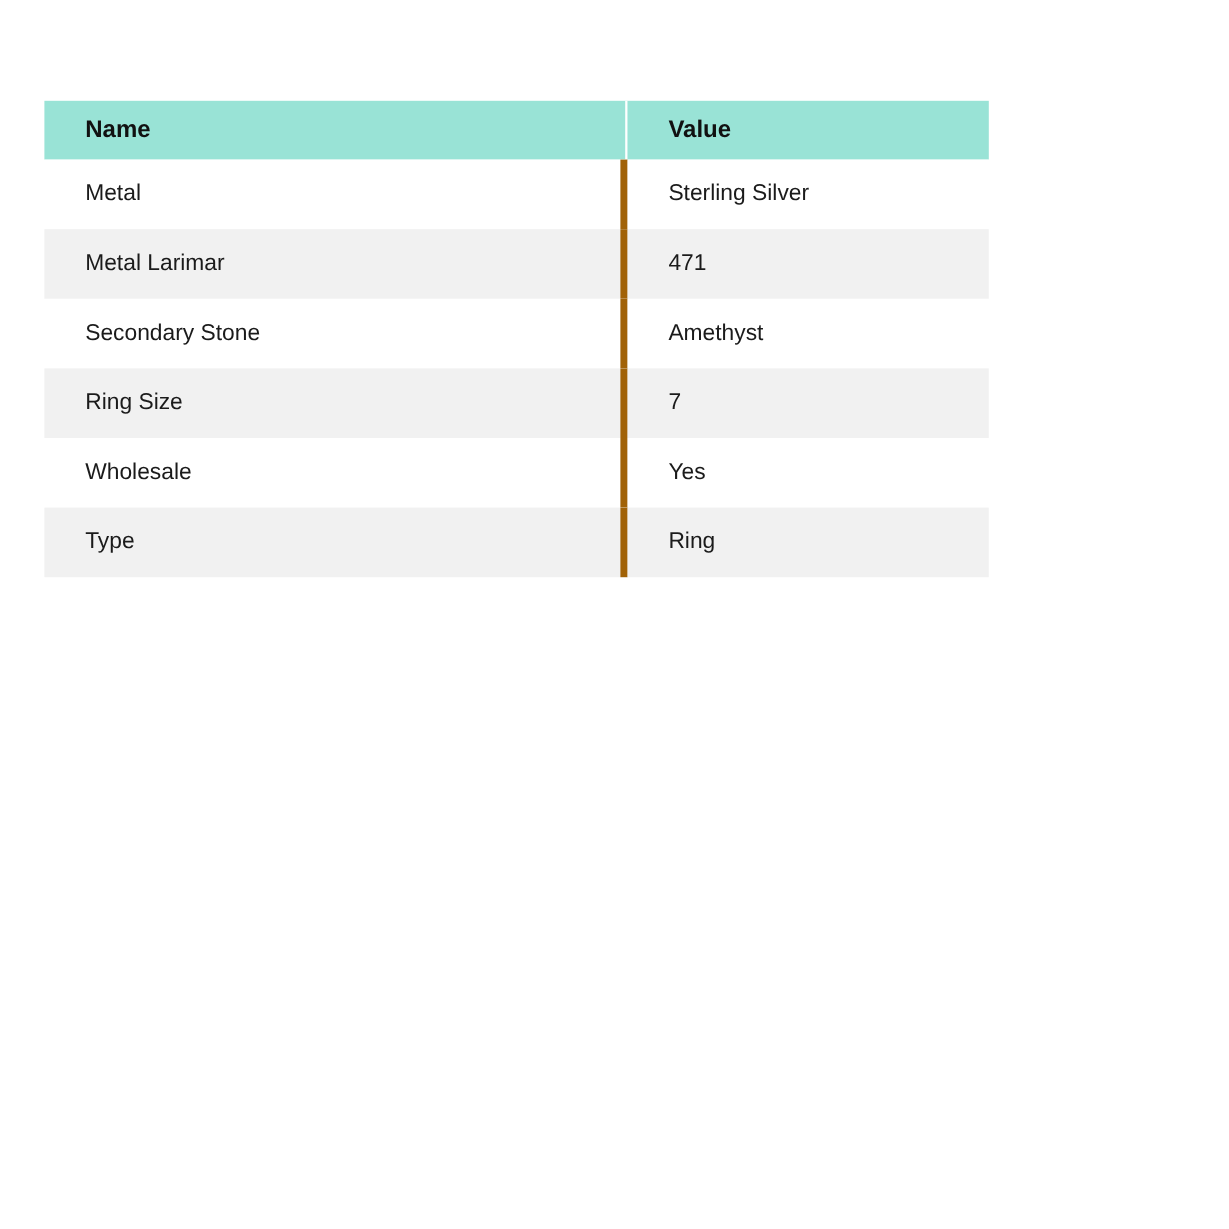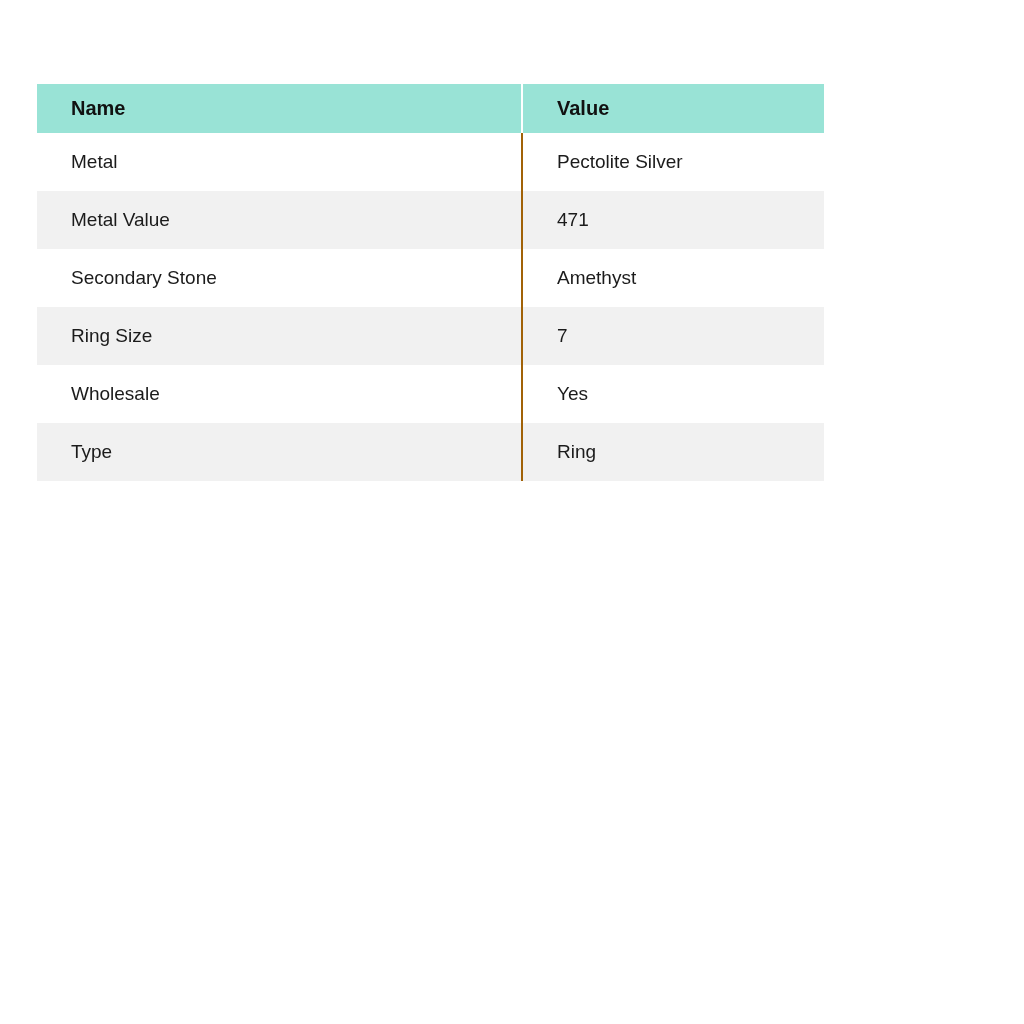--- a/index.html
+++ b/index.html
@@ -46,21 +46,21 @@
     td {
       height: 58px;
       vertical-align: middle;
       padding: 0 0 0 34px;
       font-size: 19px;
       font-weight: 400;
       color: #1b1b1b;
       background: #ffffff;
     }
     td.cell-name {
-      border-right: 2px solid #a16207;
+      border-right: 6px solid #a16207;
     }
     tbody tr:nth-child(even) td {
       background: #f1f1f1;
     }
   </style>
 </head>
 <body>
 
 <div class="page">
   <table class="spec-table">
@@ -70,25 +70,25 @@
     </colgroup>
     <thead>
       <tr>
         <th class="cell-name">Name</th>
         <th class="cell-value">Value</th>
       </tr>
     </thead>
     <tbody id="spec-body">
   <tr class="spec-row">
     <td class="cell-name">Metal</td>
-    <td class="cell-value">Pectolite Silver</td>
+    <td class="cell-value">Sterling Silver</td>
   </tr>
 
   <tr class="spec-row">
-    <td class="cell-name">Metal Value</td>
+    <td class="cell-name">Metal Larimar</td>
     <td class="cell-value">471</td>
   </tr>
 
 
   <tr class="spec-row">
     <td class="cell-name">Secondary Stone</td>
     <td class="cell-value">Amethyst</td>
   </tr>
 
   <tr class="spec-row">

